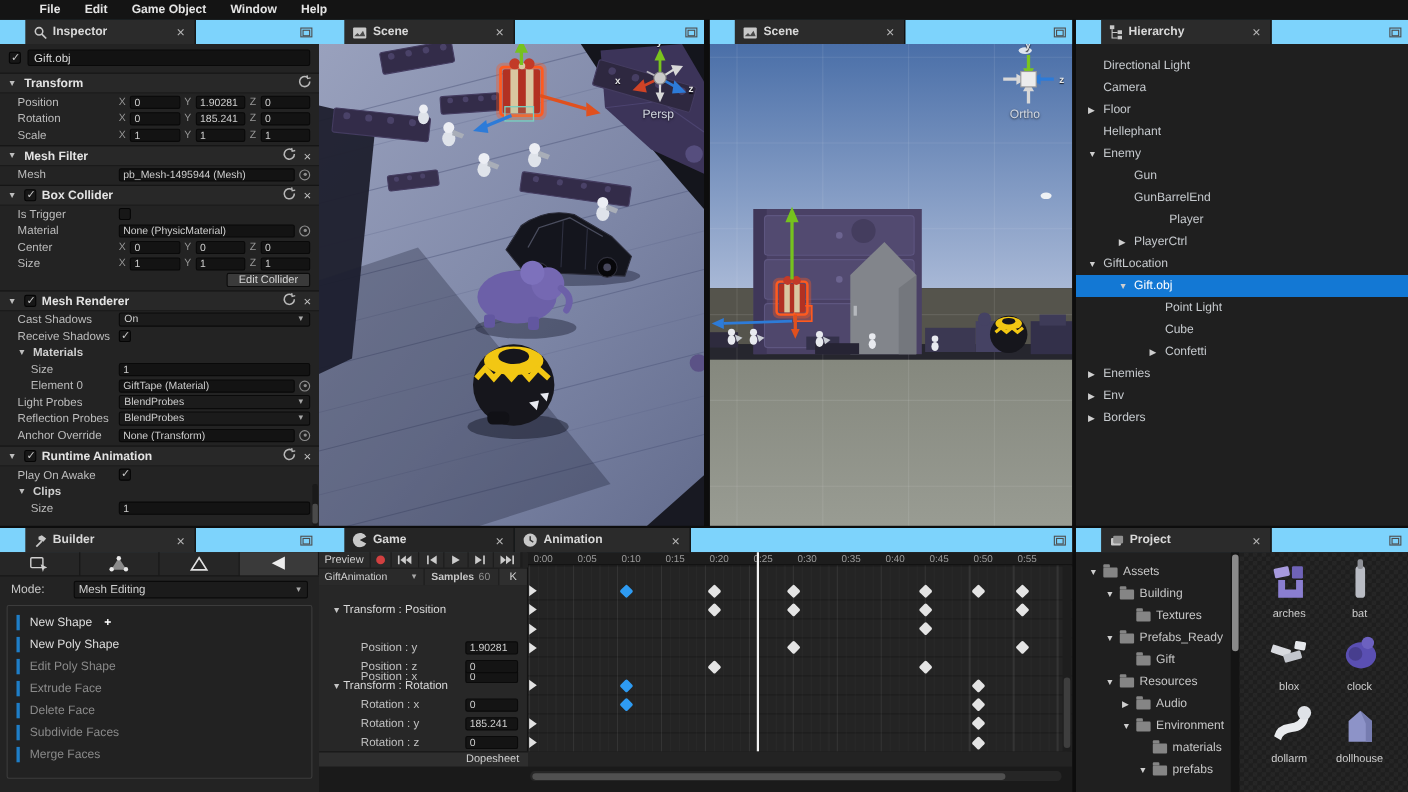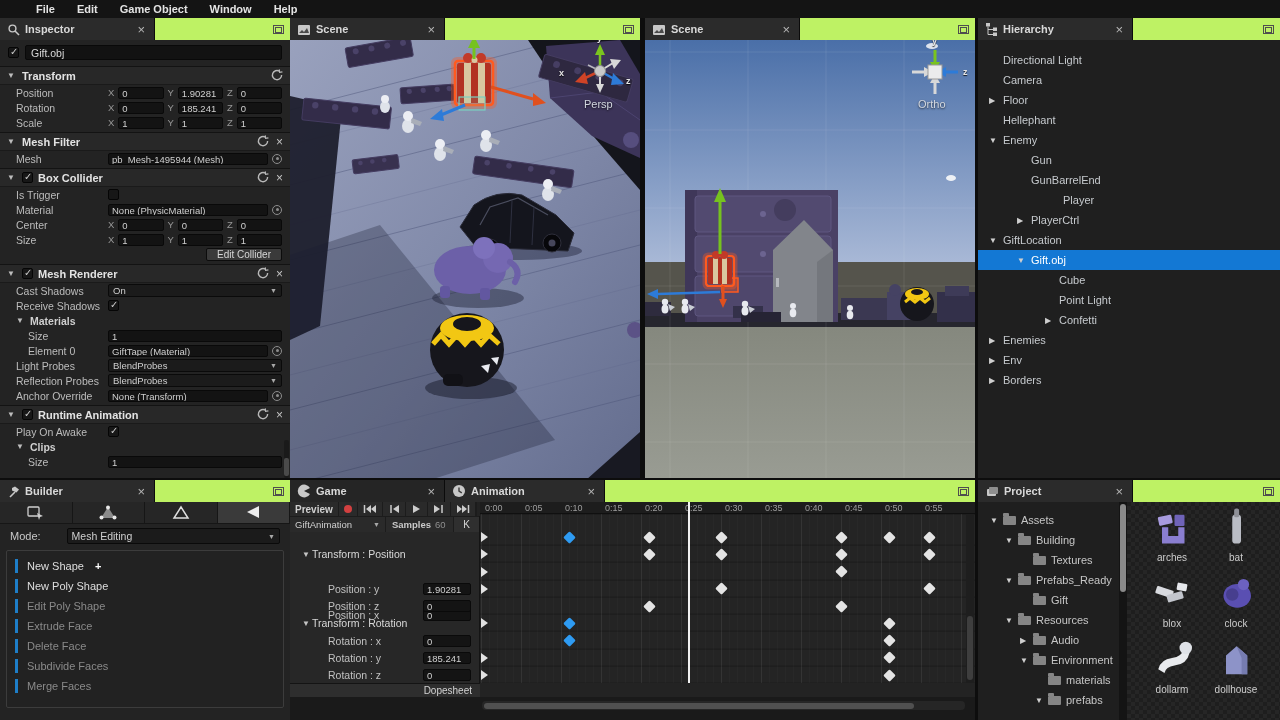--- a/index.html
+++ b/index.html
@@ -4,22 +4,22 @@
 <style>
   * { margin:0; padding:0; box-sizing:border-box; }
   html,body { width:1280px; height:720px; overflow:hidden; background:#0d0d0d;
     font-family:"Liberation Sans", sans-serif; -webkit-font-smoothing:antialiased; }
   .panel { position:absolute; background:#232323; overflow:hidden; }
   
   #menubar { position:absolute; left:0; top:0; width:1280px; height:18px; background:#141414;
     display:flex; align-items:center; padding-left:26px; gap:2px; }
   .menu-item { color:#e4e4e4; font-size:11px; font-weight:bold; padding:0 10px; line-height:18px; }
   
-  .tabstrip { position:absolute; left:0; top:0; right:0; height:22px; background:#bef264;
-    display:flex; align-items:stretch; }
+  .tabstrip { position:absolute; left:0; top:0; right:0; height:22px; background:#7dd3fc;
+    display:flex; align-items:stretch;padding-left:23px; }
   .tab { display:flex; align-items:center; gap:5px; padding:0 7px; background:#2b2b2b;
     border-right:1px solid #0b0b0b; font-size:11px; font-weight:bold; color:#d8d8d8; width:155px; }
   .tab.dim { background:#252525; }
   .tab .tname { flex:1; }
   .tab .tx { color:#b5b5b5; font-size:13px; font-weight:normal; padding:0 2px; }
   .ticon { display:flex; }
   .winbtn { margin-left:auto; align-self:center; width:11px; height:9px; border:1px solid #4e4e4e;
     margin-right:6px; position:relative; }
   .winbtn::after { content:""; position:absolute; left:1px; top:1px; width:5px; height:4px; border:1px solid #4e4e4e; }
   .pcontent { position:absolute; left:0; top:22px; right:0; bottom:0; background:#232323; }
@@ -87,21 +87,21 @@
       linear-gradient(45deg,#262626 25%,transparent 25%,transparent 75%,#262626 75%);
     background-size:8px 8px; background-position:0 0,4px 4px; }
   .acell { position:absolute; width:64px; text-align:center; }
   .acell .albl { font-size:10px; color:#cdcdcd; margin-top:2px; }
   .pscroll { position:absolute; left:141px; top:22px; width:8px; bottom:0; background:#141414; }
   .pscroll .h { position:absolute; left:1px; right:1px; top:2px; height:88px; background:#8a8a8a; border-radius:3px; }
   
   .atoolbar { position:absolute; left:0; top:22px; width:190px; height:30px; background:#2a2a2a; border-right:1px solid #141414; }
   .trow1 { display:flex; height:15px; border-bottom:1px solid #1c1c1c; align-items:stretch; }
   .tbtn { display:flex; align-items:center; justify-content:center; border-right:1px solid #1c1c1c;
-    color:#d0d0d0; font-size:10px; padding:0 5px;font-weight:bold; }
+    color:#d0d0d0; font-size:10px; padding:0 5px; }
   .rec { width:8px; height:8px; border-radius:50%; background:#d24040; }
   .framefield { margin-left:auto; width:36px; background:#222222; color:#9f9f9f; font-size:9.5px;
     display:flex; align-items:center; padding-left:5px; border-left:1px solid #1c1c1c; }
   .trow2 { display:flex; height:15px; align-items:stretch; }
   .clipdrop { width:96px; display:flex; align-items:center; padding:0 5px; font-size:9.5px; color:#cfcfcf;
     border-right:1px solid #1c1c1c; }
   .samples { display:flex; align-items:center; gap:4px; padding:0 6px; font-size:9.5px; color:#c9c9c9; font-weight:bold; }
   .samples .sval { color:#8f8f8f; font-weight:normal; }
   .kbtn { margin-left:auto; width:26px; display:flex; align-items:center; justify-content:center;
     color:#d6d6d6; font-size:10px; border-left:1px solid #1c1c1c; background:#2f2f2f; }
@@ -989,25 +989,25 @@
       <div class="hrow" style="padding-left: 11px;">
         <span class="harr">▼</span>
         <span>GiftLocation</span>
       </div>
       <div class="hrow sel" style="padding-left: 39px;">
         <span class="harr">▼</span>
         <span>Gift.obj</span>
       </div>
       <div class="hrow" style="padding-left: 67px;">
         <span class="harr"></span>
-        <span>Cube</span>
+        <span>Point Light</span>
       </div>
       <div class="hrow" style="padding-left: 67px;">
         <span class="harr"></span>
-        <span>Point Light</span>
+        <span>Cube</span>
       </div>
       <div class="hrow" style="padding-left: 67px;">
         <span class="harr">▶</span>
         <span>Confetti</span>
       </div>
       <div class="hrow" style="padding-left: 11px;">
         <span class="harr">▶</span>
         <span>Enemies</span>
       </div>
       <div class="hrow" style="padding-left: 11px;">

